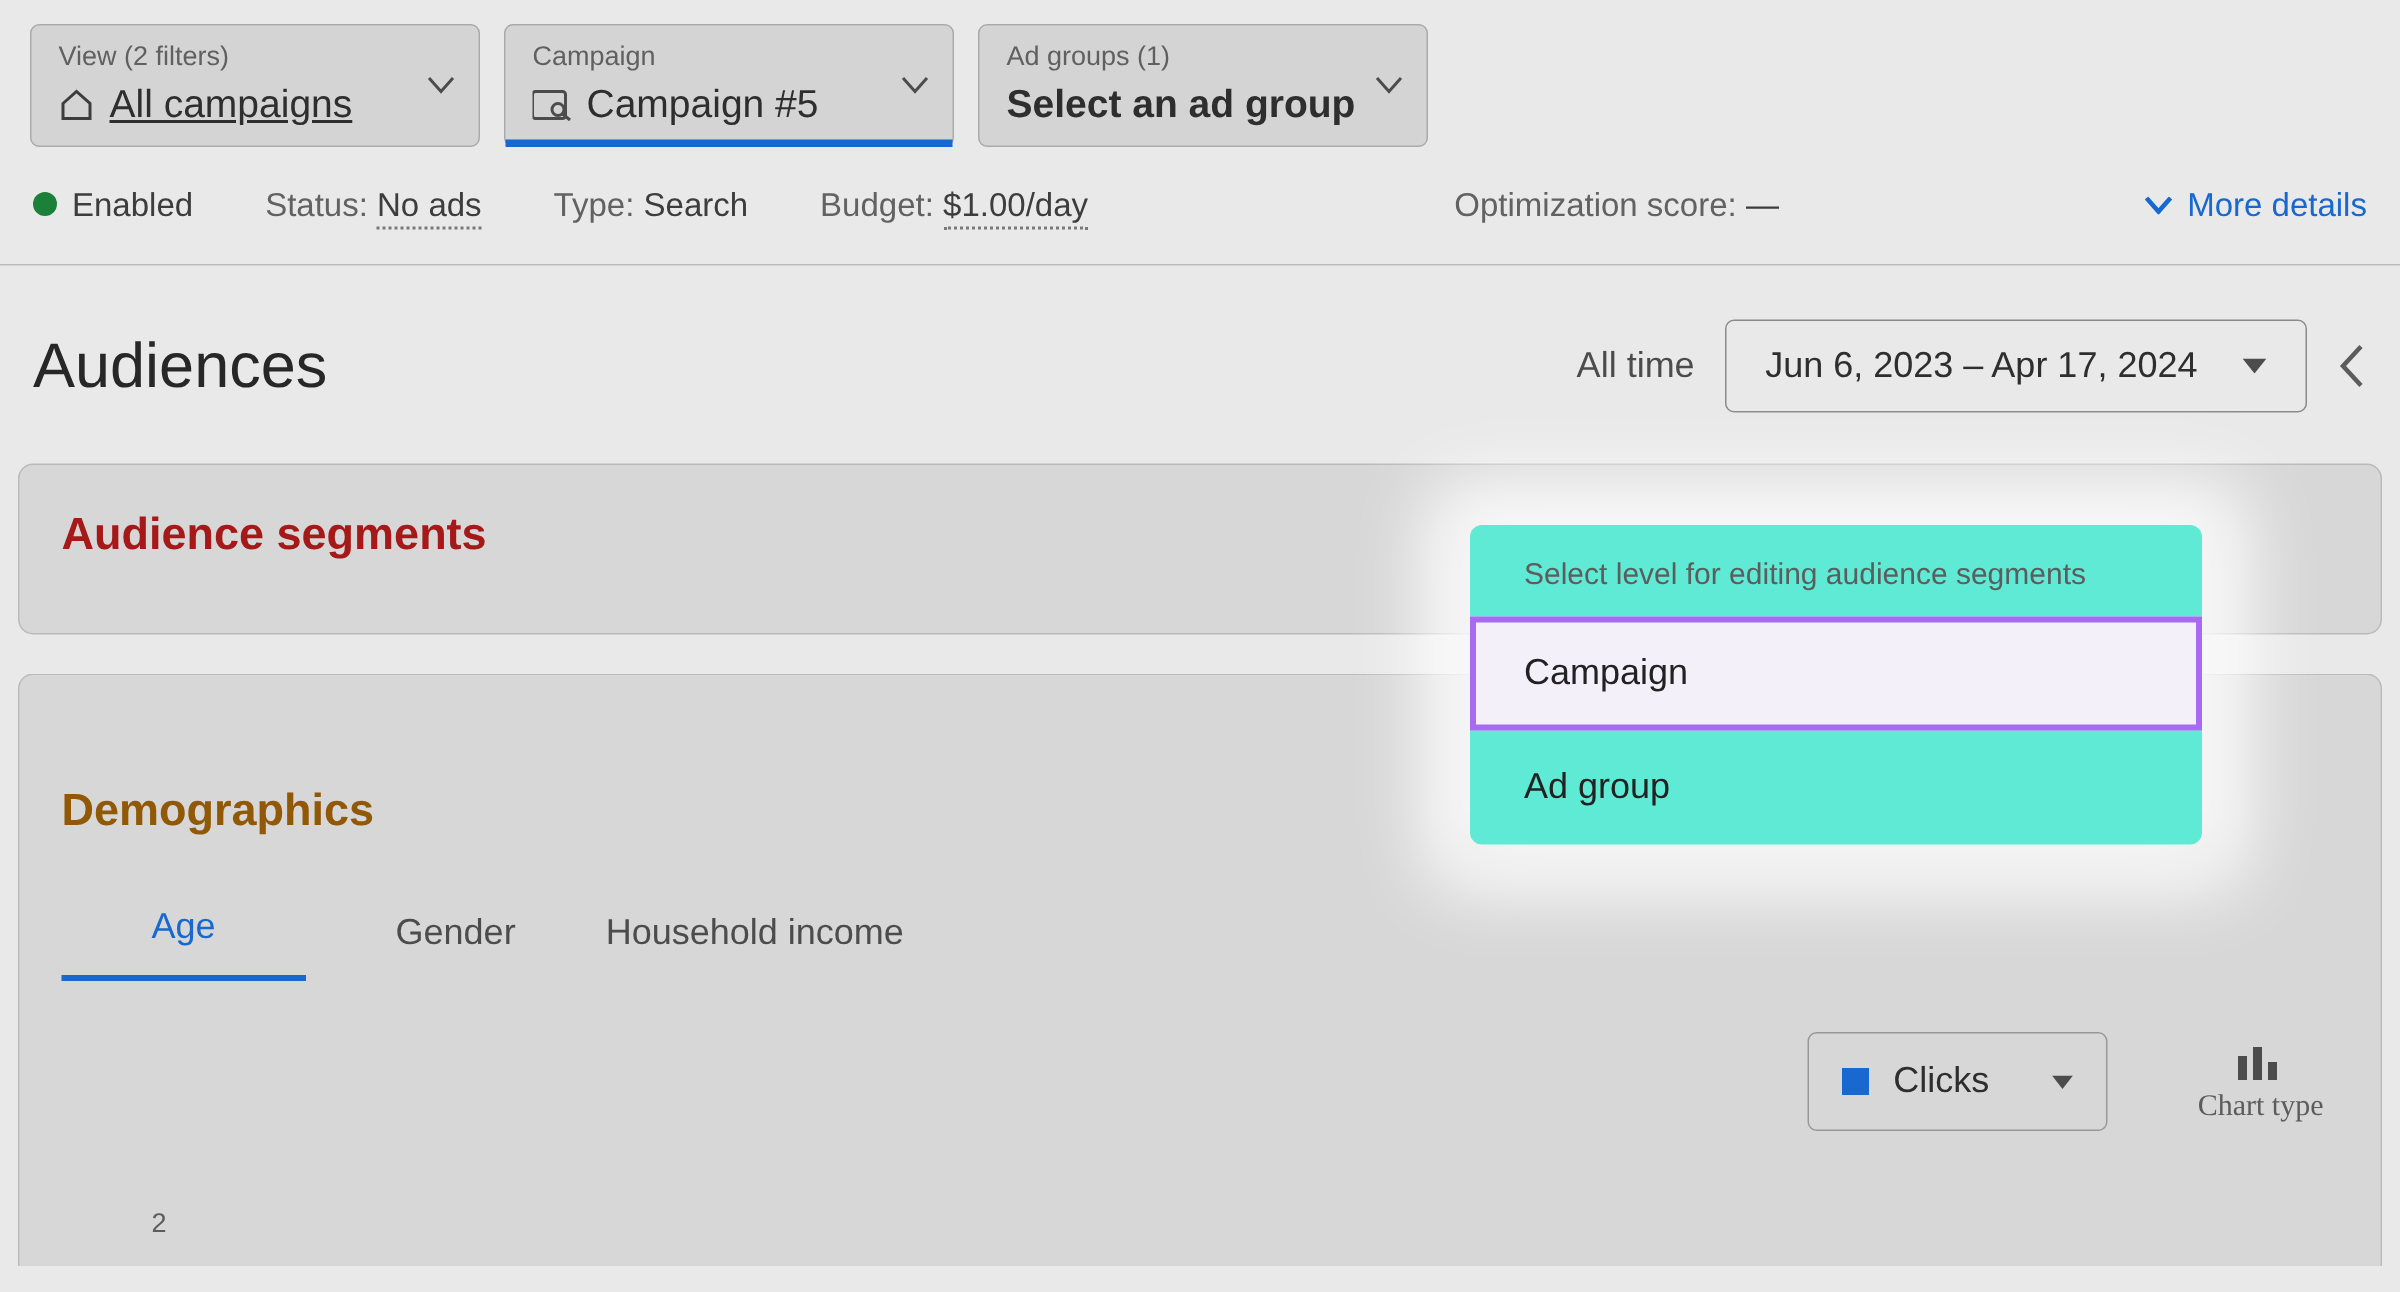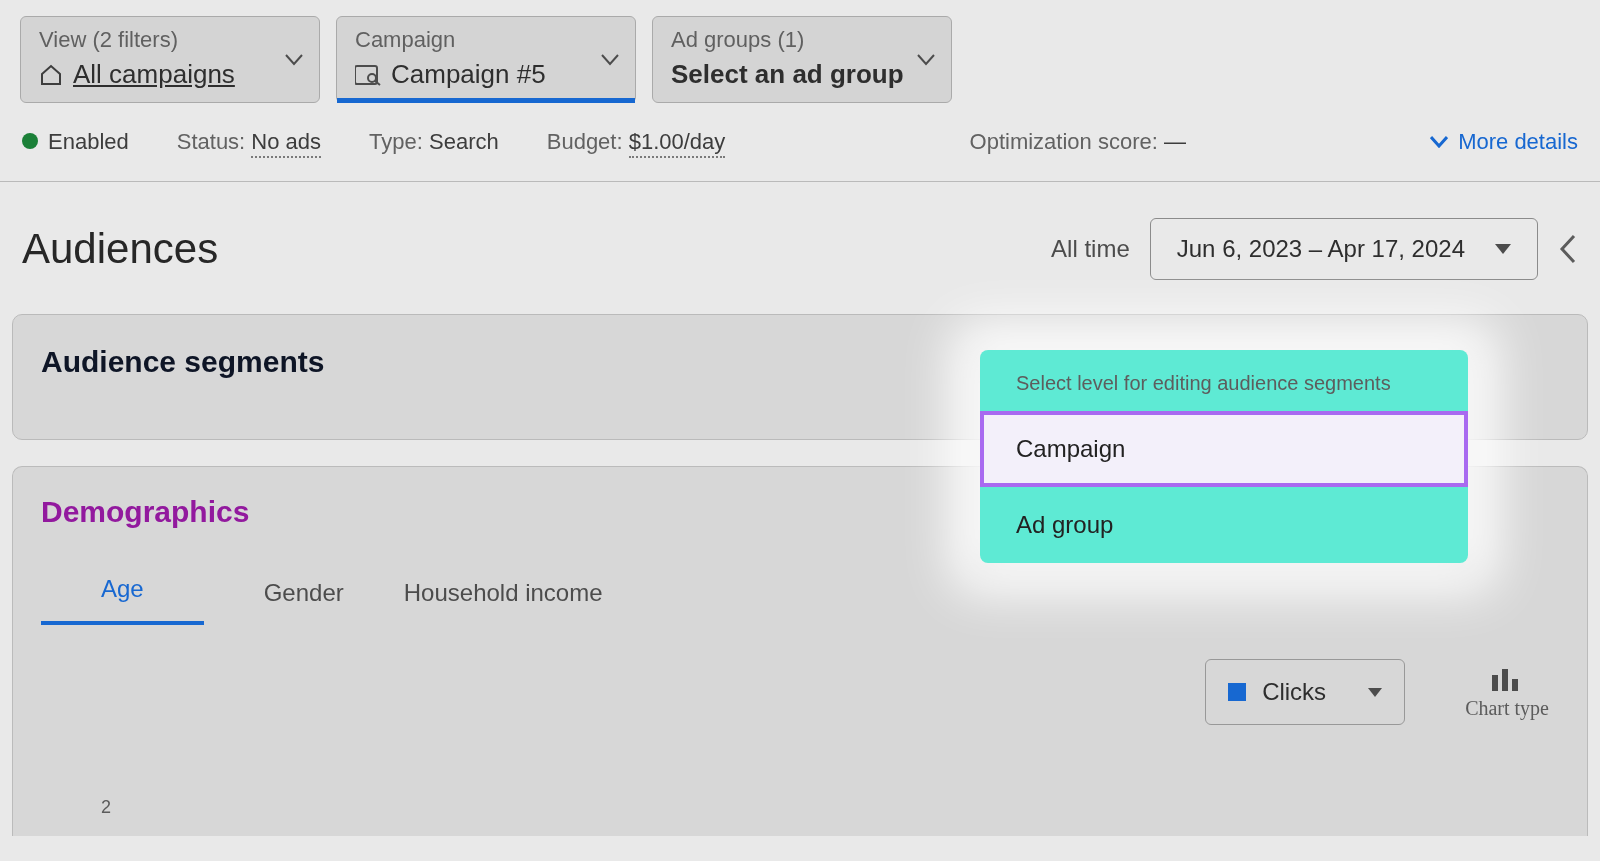--- a/index.html
+++ b/index.html
@@ -15,21 +15,21 @@
   .crumbs {
     display: flex; gap: 16px; padding: 16px 20px 0 20px;
   }
   .crumb {
     border: 1px solid #bdbdbd; border-radius: 6px;
     padding: 10px 18px 12px 18px; min-width: 300px;
     background: #ececec; position: relative;
     display: flex; flex-direction: column; gap: 6px;
     cursor: pointer;
   }
-  .crumb .label { font-size: 22px; color: #6b6b6b; }
+  .crumb .label { font-size: 18px; color: #6b6b6b; }
   .crumb .value-row { display: flex; align-items: center; gap: 10px; }
   .crumb .value { font-size: 26px; color: #333; font-weight: 500; }
   .crumb .chev { position: absolute; right: 16px; top: 50%; transform: translateY(-50%); }
   .crumb.active::after {
     content: ""; position: absolute; left: 0; right: 0; bottom: -1px; height: 5px;
     background: #1a73e8;
   }
   .crumb.view .value { text-decoration: underline; }
 
   
@@ -55,29 +55,29 @@
     display: flex; align-items: center; gap: 30px; font-size: 24px; color: #333;
     cursor: pointer;
   }
   .daterange .all { font-size: 24px; color: #555; }
 
   
   .card {
     margin: 14px 12px 26px 12px; border: 1px solid #cfcfcf; border-radius: 10px;
     background: #efefef; padding: 30px 28px 36px 28px;
   }
-  .card h2 { font-size: 30px; font-weight: 600; color: #0f172a; margin-bottom: 24px; }
+  .card h2 { font-size: 30px; font-weight: 600; color: #b91c1c; margin-bottom: 12px; }
   .card .sub { font-size: 22px; color: #6a6a6a; }
 
   
   .demo {
     margin: 0 12px; border-top: 1px solid #d0d0d0; border-left: 1px solid #d0d0d0; border-right: 1px solid #d0d0d0;
     border-radius: 10px 10px 0 0; background: #efefef; padding: 28px 28px 90px 28px; min-height: 370px;
   }
-  .demo h2 { font-size: 30px; font-weight: 600; color: #a21caf; margin-bottom: 28px; }
+  .demo h2 { font-size: 30px; font-weight: 600; color: #a16207; margin-bottom: 28px; margin-top: 46px; }
   .tabs { display: flex; gap: 60px; align-items: flex-end; margin-top: 30px; }
   .tab { font-size: 24px; color: #555; padding: 16px 60px 18px 60px; cursor: pointer; }
   .tab.active { color: #1a73e8; border-bottom: 4px solid #1a73e8; }
 
   .metric-row { display: flex; gap: 30px; align-items: center; justify-content: flex-end; margin-top: 34px; padding-right: 10px; }
   .metric-btn {
     display: flex; align-items: center; gap: 3px; border: 1px solid #a9a9a9; border-radius: 6px;
     padding: 18px 22px; font-size: 24px; color: #333; min-width: 200px; justify-content: space-between;
     cursor: pointer;
   }

